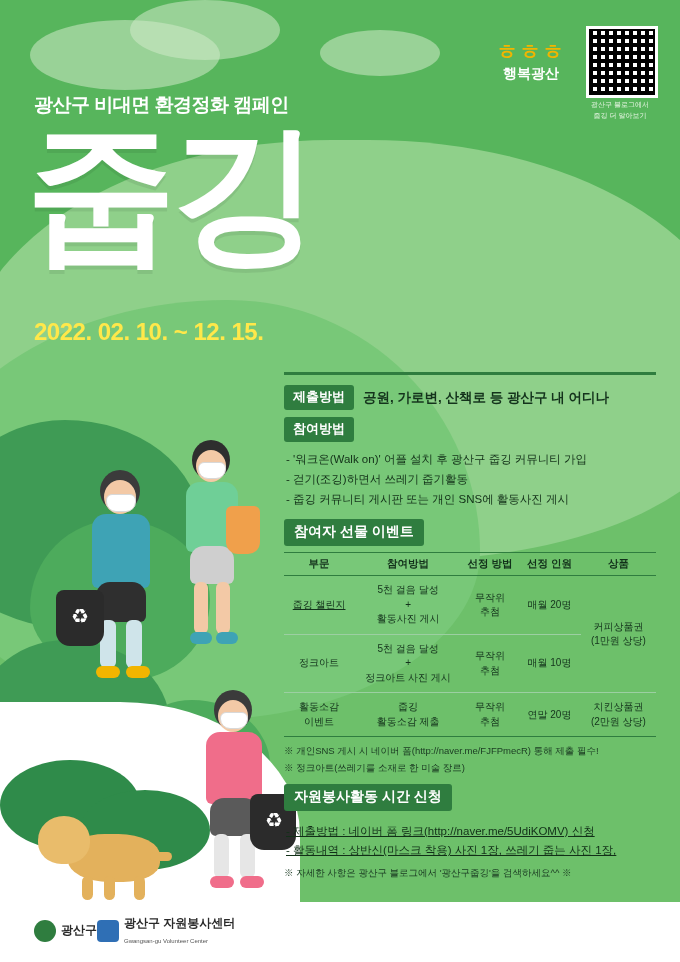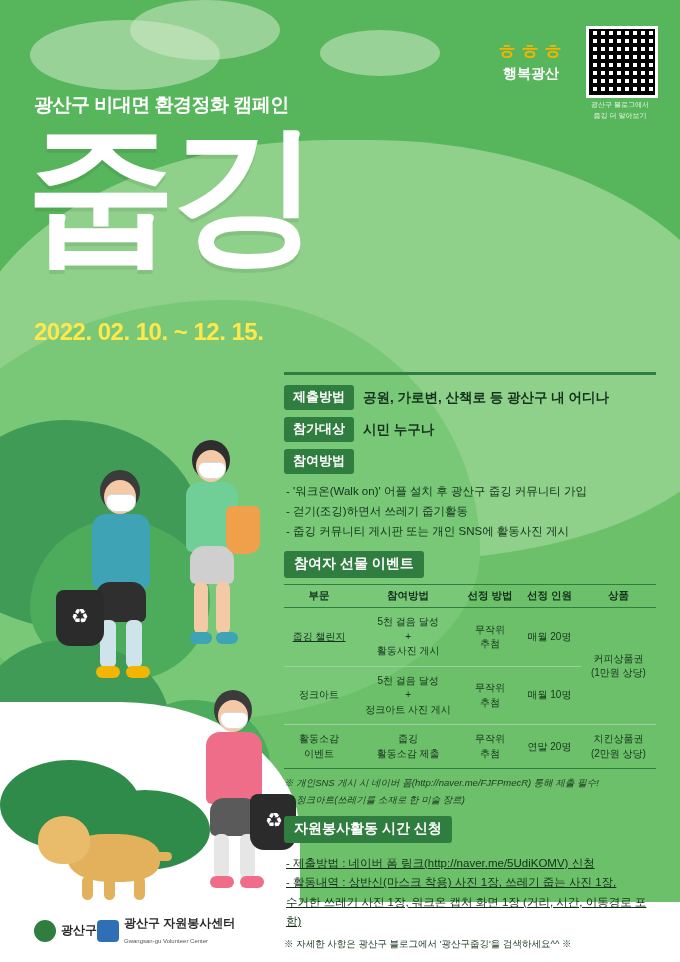--- a/index.html
+++ b/index.html
@@ -245,21 +245,20 @@
     vertical-align: middle;
   }
   table.gift tr:last-child td {
     border-bottom: 1.5px solid #2f7d3f;
   }
   .notes {
     font-size: 9.5px;
     color: #1a3a22;
     line-height: 1.7;
     margin-top: 6px;
-    font-style: italic;
   }
   .vol-list {
     margin: 4px 0 0 2px;
     font-size: 11.5px;
     color: #123018;
     line-height: 1.7;
     text-decoration: underline;
   }
   .vol-note {
     font-size: 9.5px;
@@ -415,24 +414,20 @@
   <div class="daterange">2022. 02. 10. ~ 12. 15.</div>
 
   <div class="panel">
     <div class="rule"></div>
 
     <div class="row-line">
       <span class="tag">제출방법</span>
       <span class="row-val">공원, 가로변, 산책로 등 광산구 내 어디나</span>
     </div>
 
-    <div class="row-line">
-      <span class="tag">참가대상</span>
-      <span class="row-val">시민 누구나</span>
-    </div>
 
     <div class="row-line">
       <span class="tag">참여방법</span>
     </div>
     <div class="bullets">
       <div>- '워크온(Walk on)' 어플 설치 후 광산구 줍깅 커뮤니티 가입</div>
       <div>- 걷기(조깅)하면서 쓰레기 줍기활동</div>
       <div>- 줍깅 커뮤니티 게시판 또는 개인 SNS에 활동사진 게시</div>
     </div>
 
@@ -488,21 +483,20 @@
     <div class="notes">
       <div>※ 개인SNS 게시 시 네이버 폼(http://naver.me/FJFPmecR) 통해 제출 필수!</div>
       <div>※ 정크아트(쓰레기를 소재로 한 미술 장르)</div>
     </div>
 
     <div class="section-title">자원봉사활동 시간 신청</div>
 
     <div class="vol-list">
       <div>- 제출방법 : 네이버 폼 링크(http://naver.me/5UdiKOMV) 신청</div>
       <div>- 활동내역 : 상반신(마스크 착용) 사진 1장, 쓰레기 줍는 사진 1장,</div>
-      <div>  수거한 쓰레기 사진 1장, 워크온 캡처 화면 1장 (거리, 시간, 이동경로 포함)</div>
     </div>
 
     <div class="vol-note">※ 자세한 사항은 광산구 블로그에서 '광산구줍깅'을 검색하세요^^ ※</div>
 
     
   </div>
 
   <div class="footer">
     <div class="foot-logo">
       <span class="foot-mark"></span>

